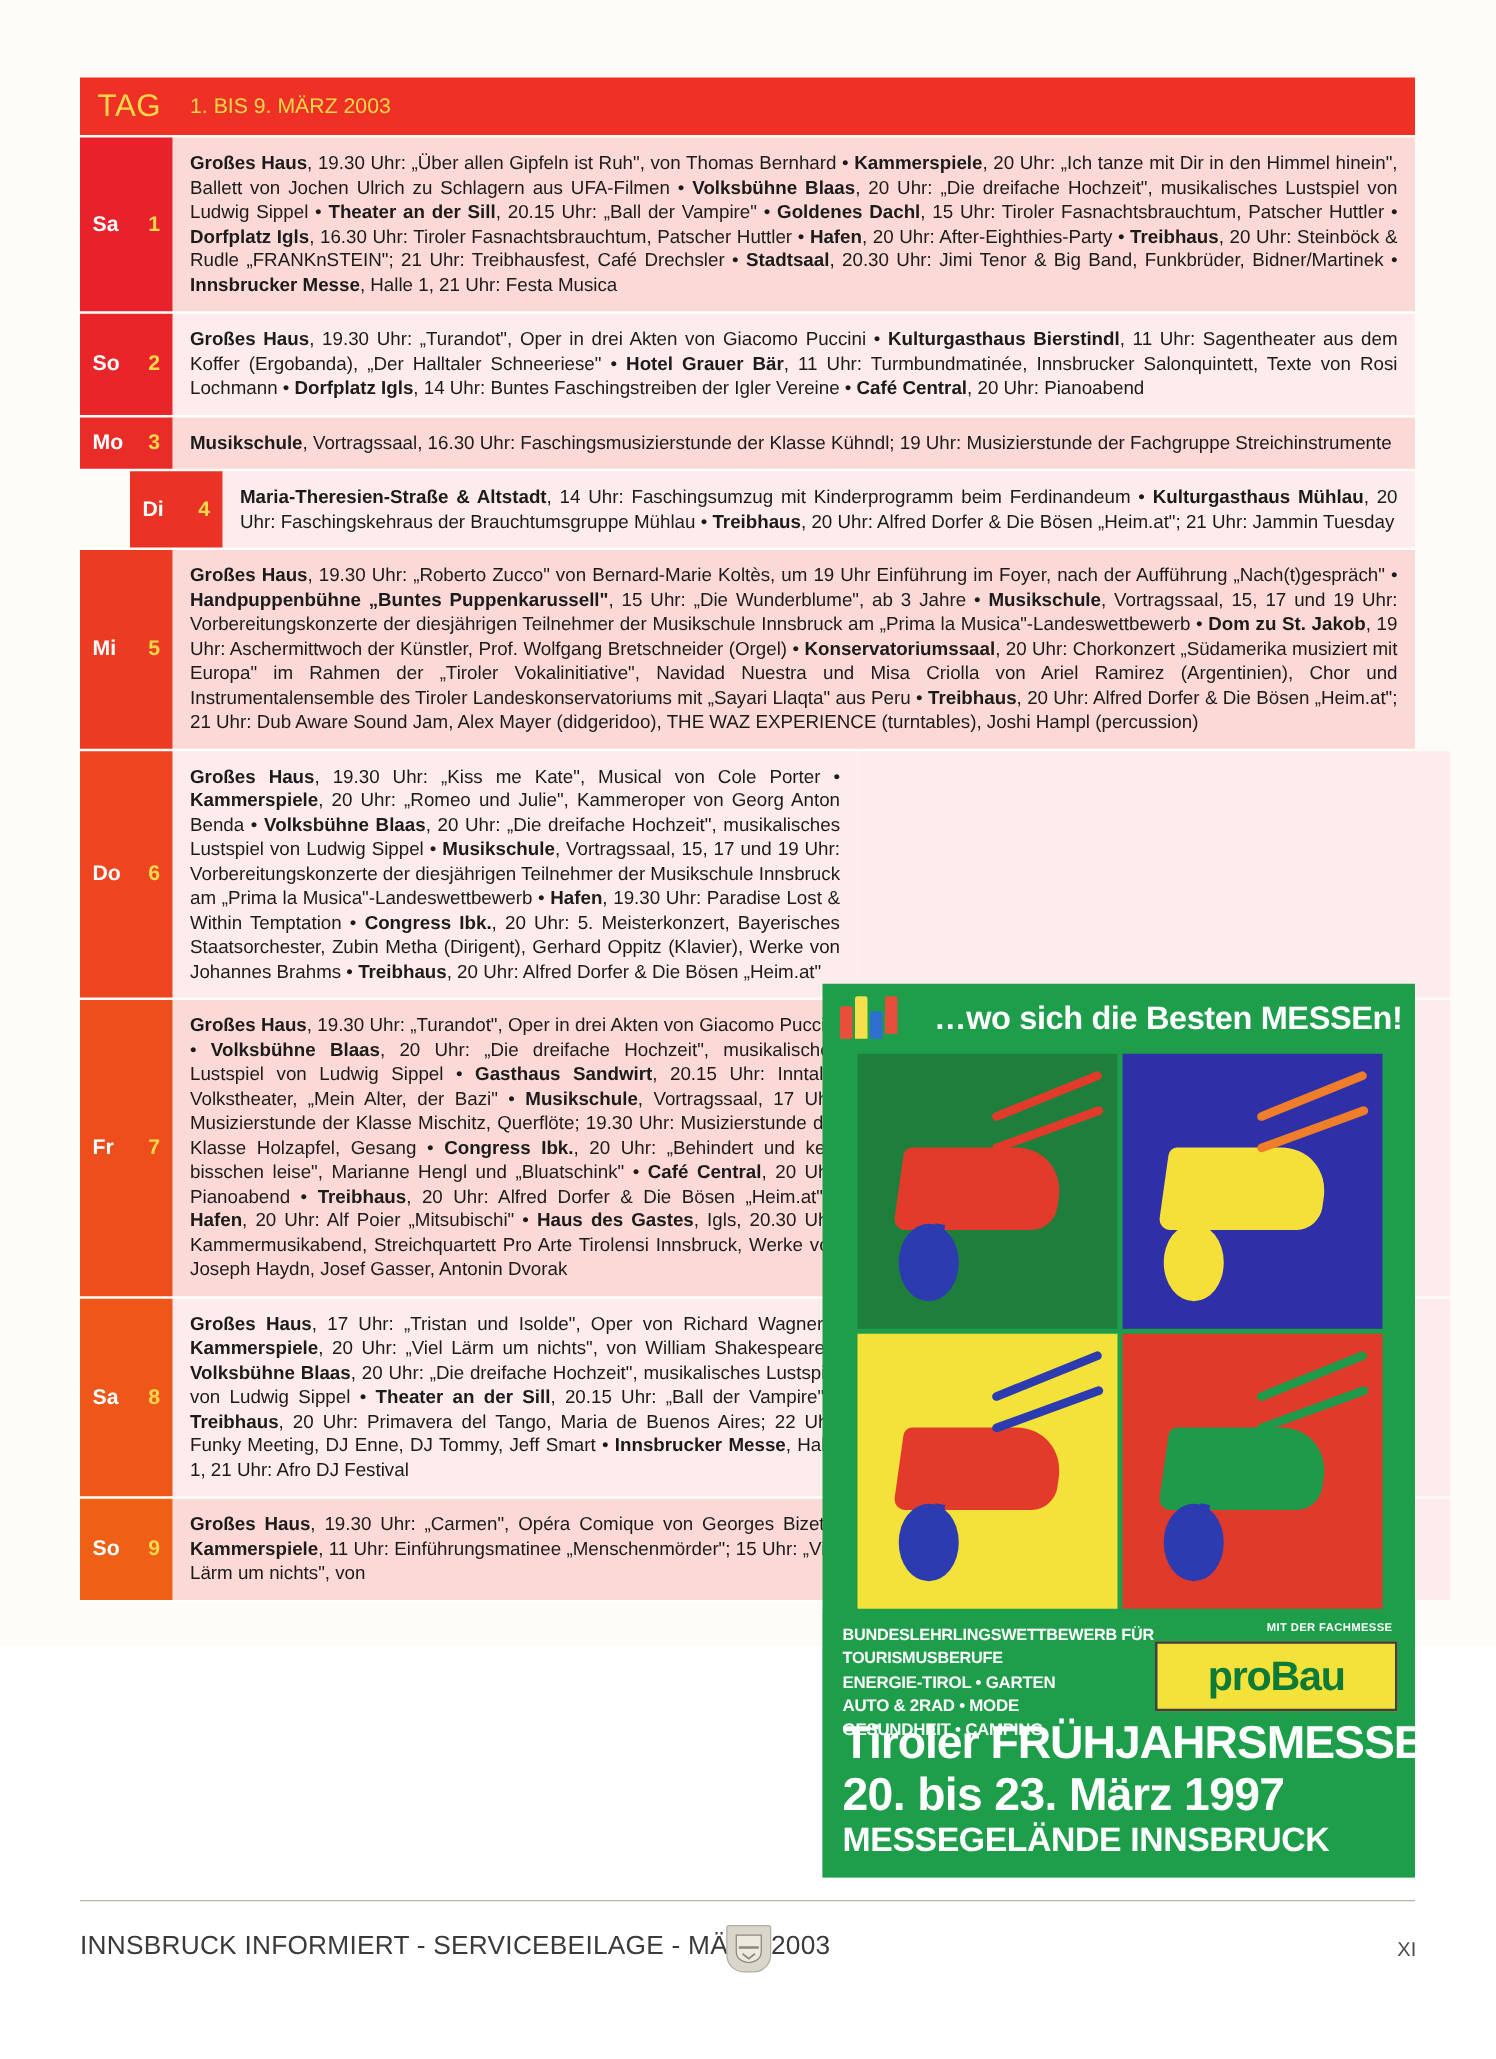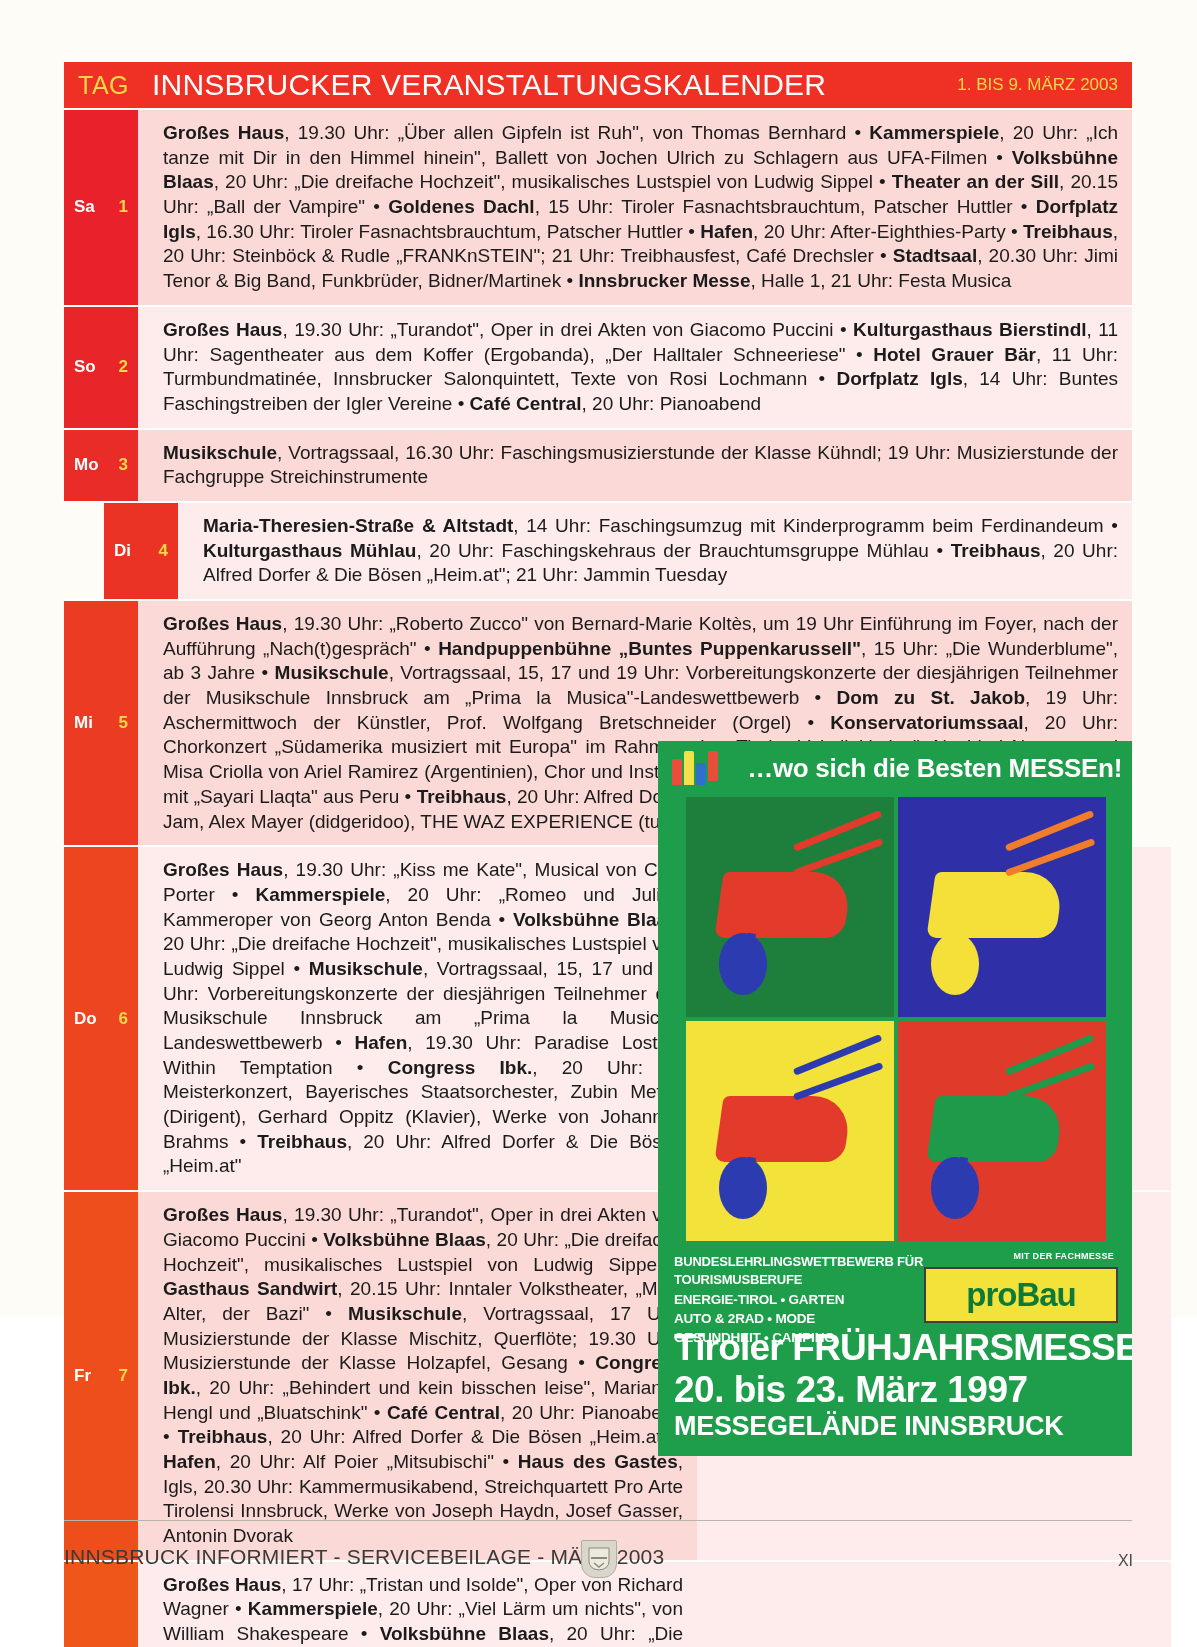--- a/index.html
+++ b/index.html
@@ -87,22 +87,22 @@
   }
   .daycell .dn {
     position: absolute;
     right: 10px;
     top: 50%;
     transform: translateY(-50%);
     color: #f7d84a;
   }
   .content {
     flex: 1 1 auto;
-    padding: 11px 14px 11px 25px;
-    font-size: 19px;
+    padding: 11px 14px 11px 14px;
+    font-size: 15px;
     line-height: 1.30;
     text-align: justify;
     color: #1b1b1b;
   }
   .content b { font-weight: bold; }
 
   
   .tint-a .content { background: #fbd9d6; }
   .tint-b .content { background: #fdeceb; }
 
@@ -125,21 +125,21 @@
   .adspace {
     flex: 0 0 474px;
     width: 474px;
     background: #fdeceb;
   }
 
   
   .ad {
     position: absolute;
     left: 658px;
-    top: 741px;
+    top: 787px;
     width: 474px;
     height: 715px;
     background: #1e9e4a;
     overflow: hidden;
   }
   .ad-top {
     position: relative;
     height: 54px;
     display: flex;
     align-items: center;
@@ -350,21 +350,20 @@
     color: #6d6a60;
   }
 </style>
 </head>
 <body>
 
 <div class="page">
 
   <div class="header">
     <div class="tag">TAG</div>
-    <div class="title">INNSBRUCKER VERANSTALTUNGSKALENDER</div>
     <div class="range">1. BIS 9. MÄRZ 2003</div>
   </div>
 
   <div class="cal">
 
     <div class="row tint-a">
       <div class="daycell d1">
         <span class="dw">Sa</span>
         <span class="dn">1</span>
       </div>

